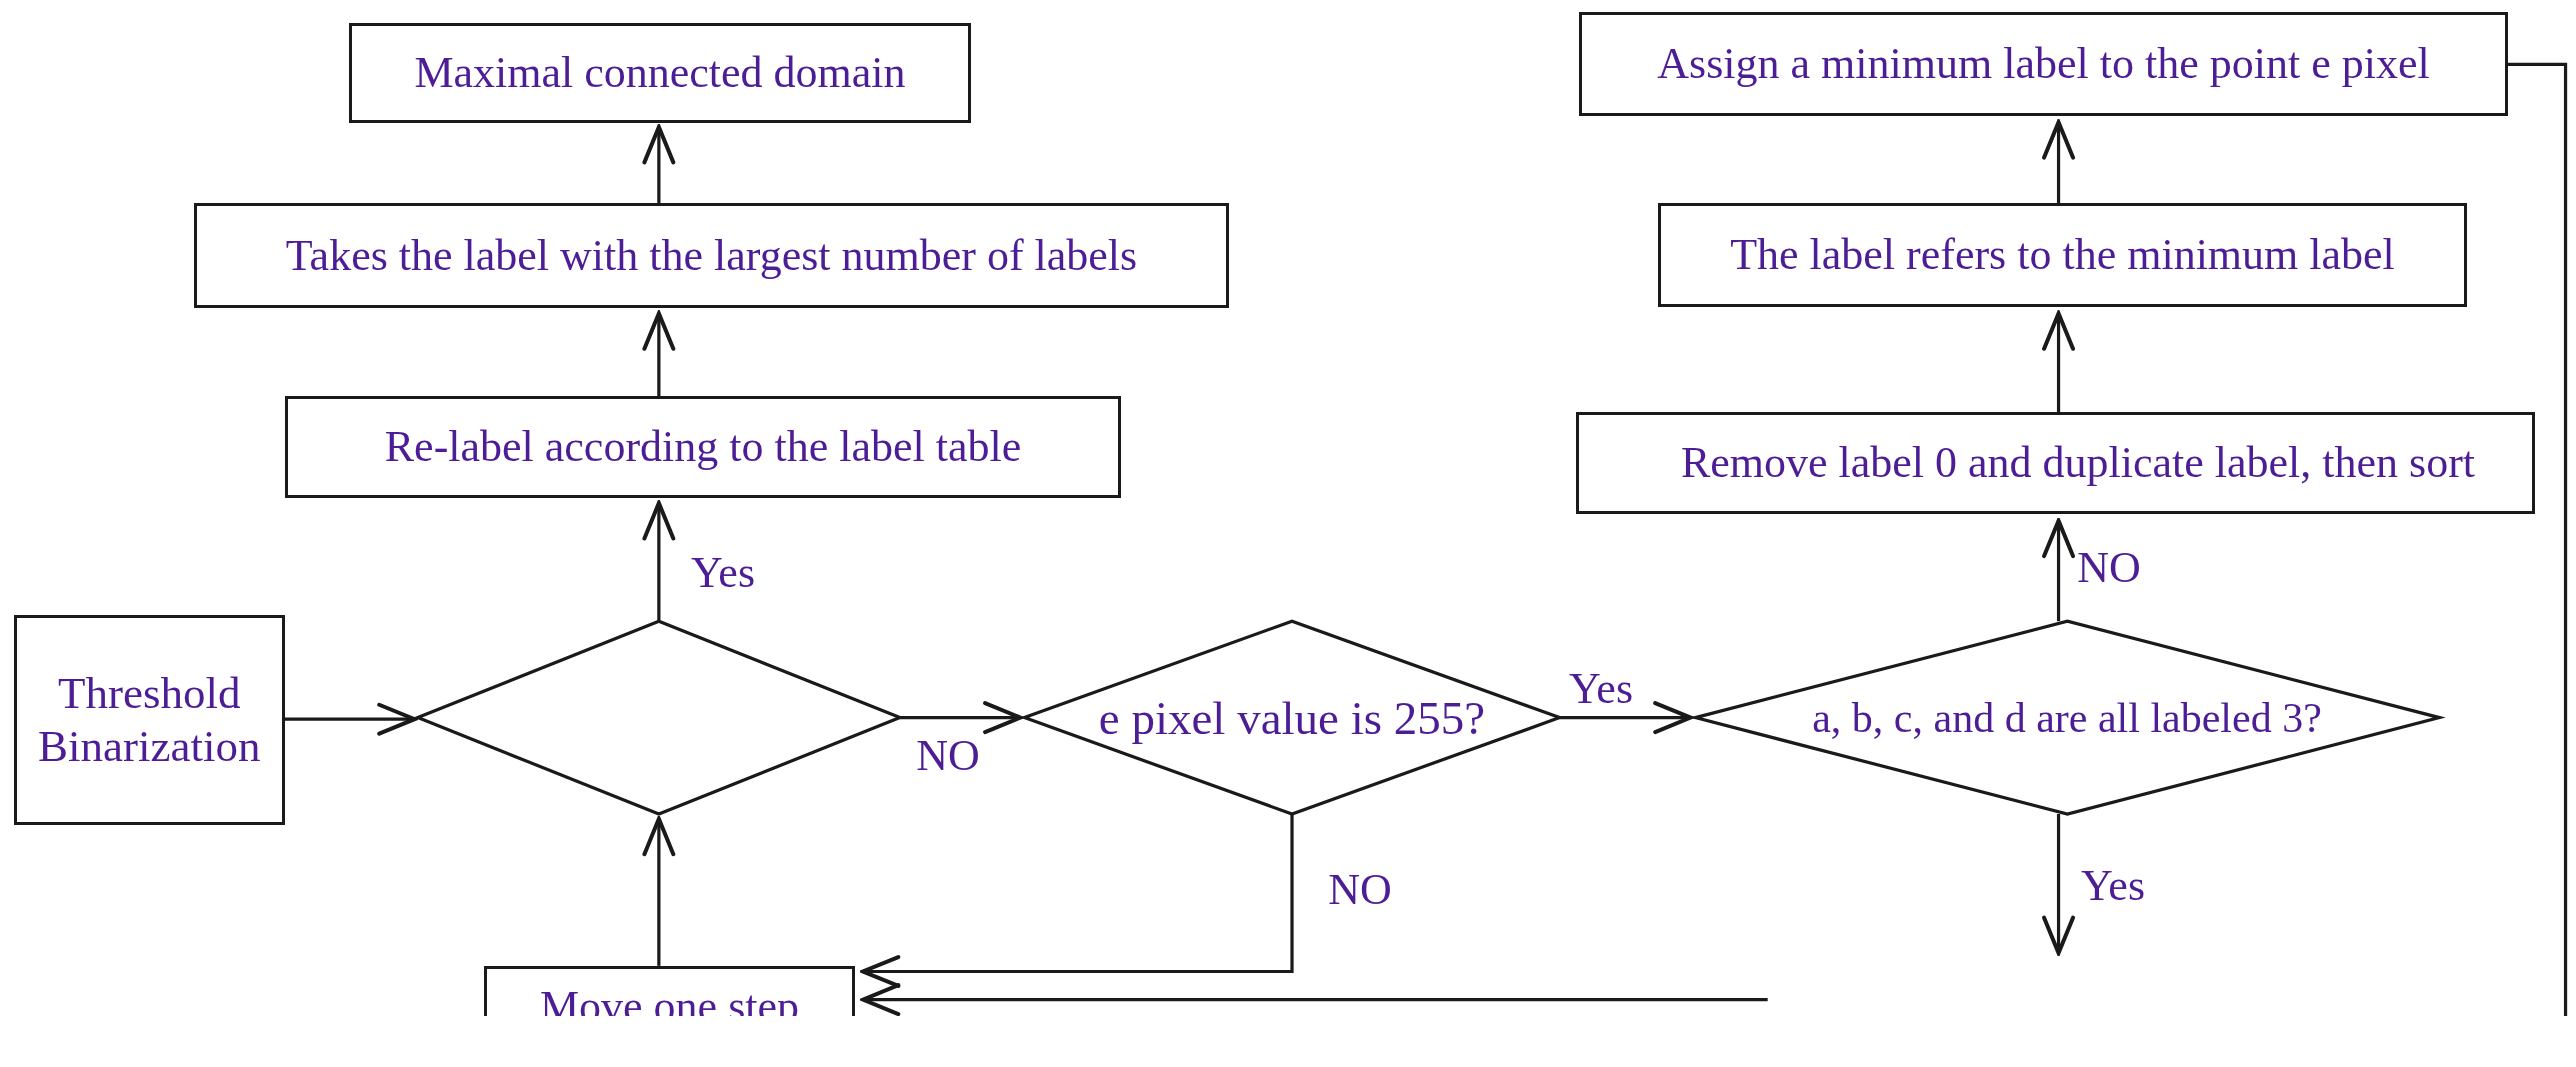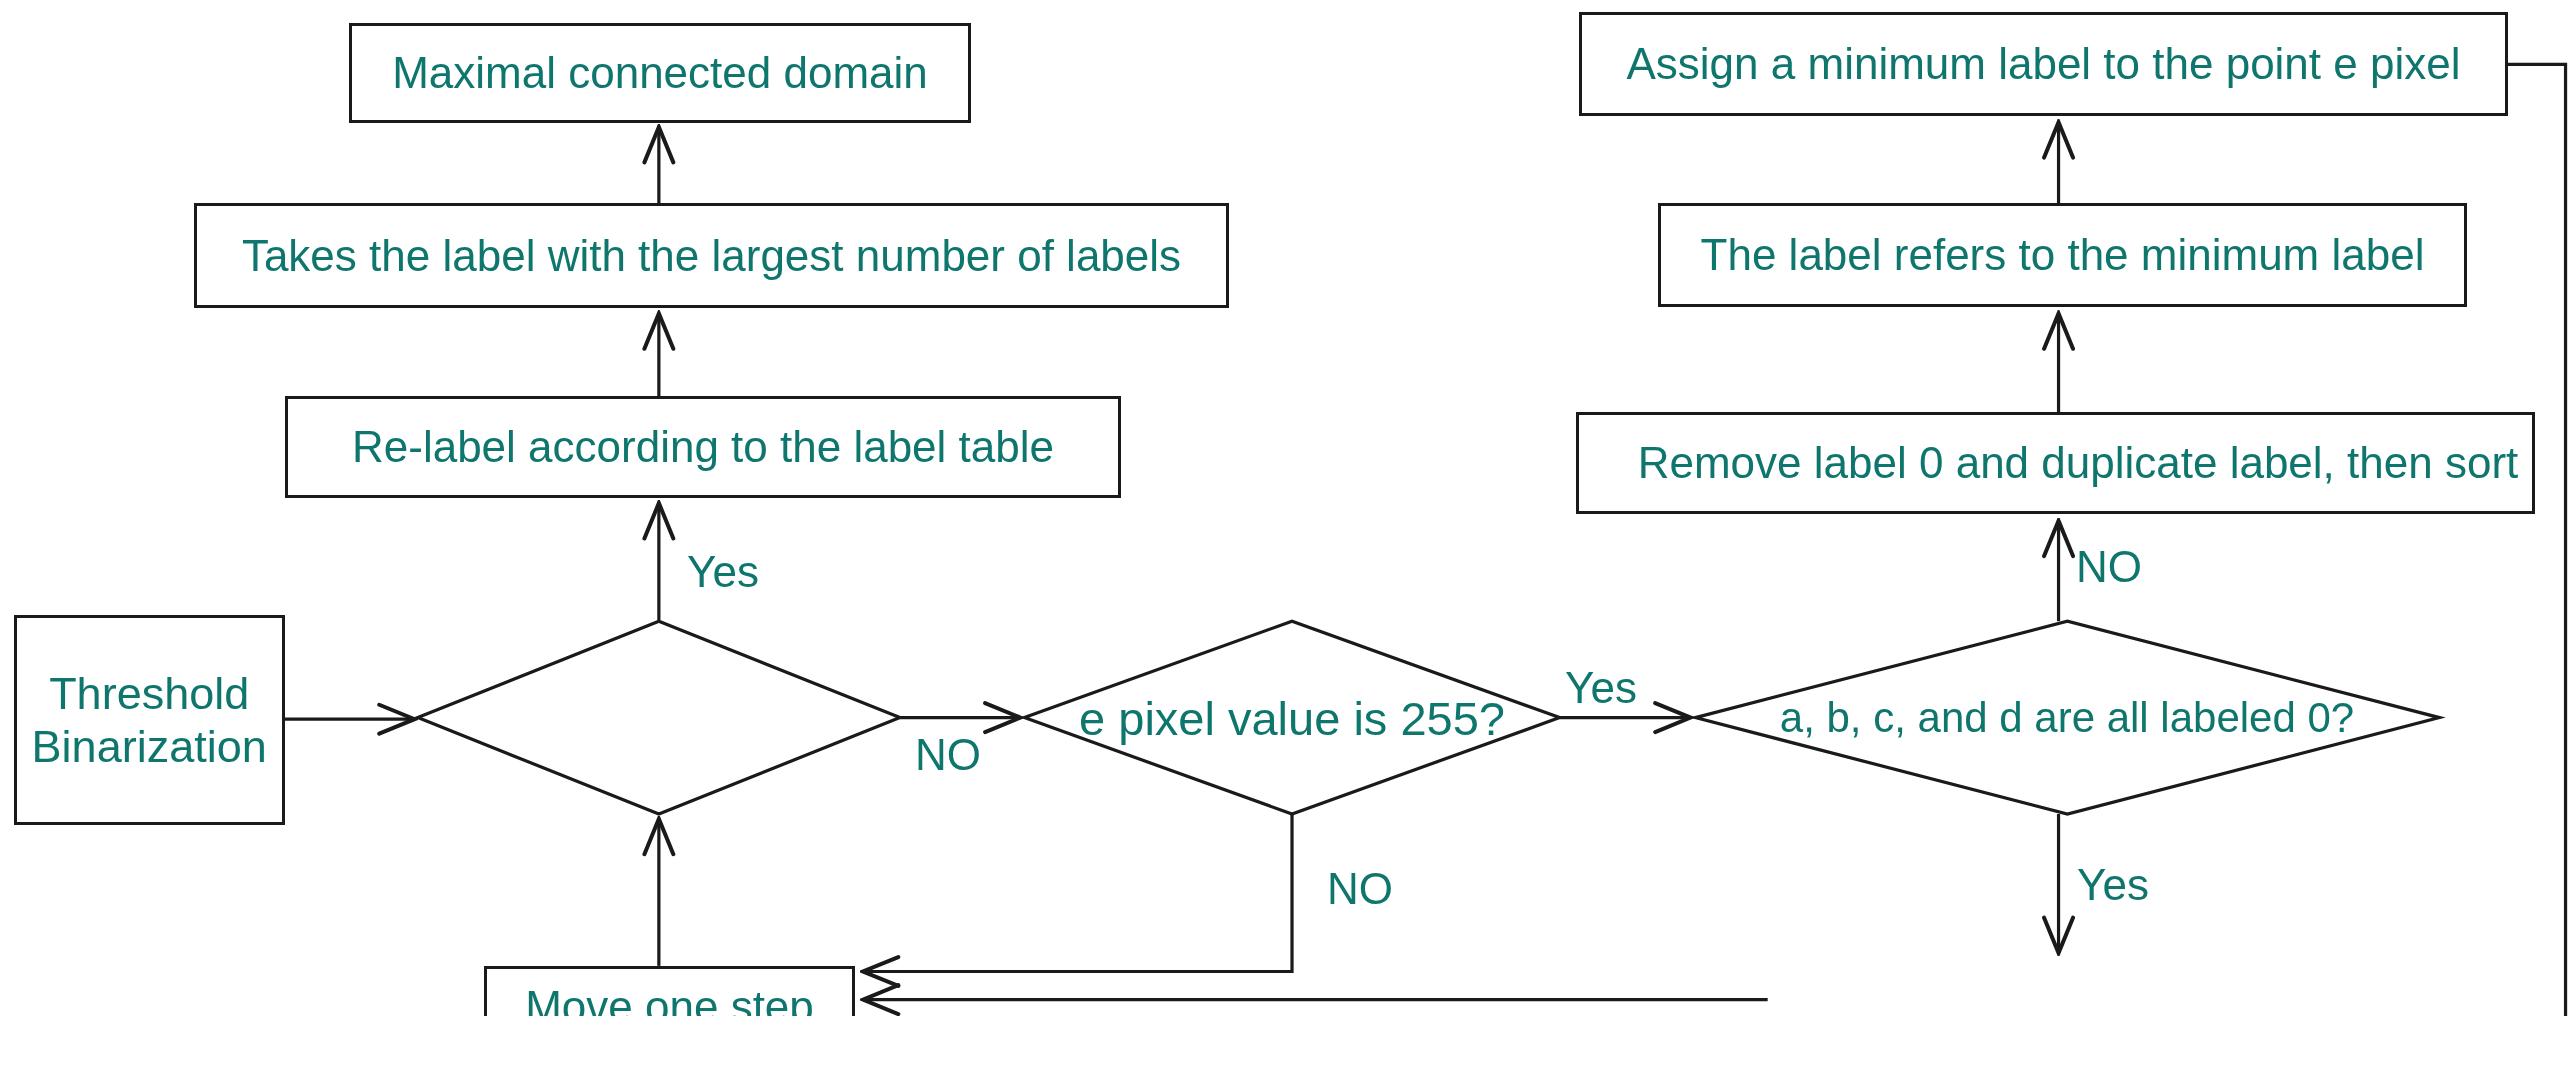--- a/index.html
+++ b/index.html
@@ -5,22 +5,22 @@
   html, body {
     margin: 0;
     padding: 0;
     background: #ffffff;
   }
   .canvas {
     position: relative;
     width: 2576px;
     height: 1016px;
     background: #ffffff;
-    font-family: Liberation Sans, sans-serif;
-    color: #0f766e;
+    font-family: Liberation Serif, serif;
+    color: #4c1d95;
     overflow: hidden;
   }
   .canvas svg {
     position: absolute;
     left: 0;
     top: 0;
   }
   .box {
     position: absolute;
     box-sizing: border-box;
@@ -100,21 +100,21 @@
   <div class="box" style="left:1658px; top:203px; width:809px; height:104px;">The label refers to the minimum label</div>
 
   <div class="box" style="left:1576px; top:412px; width:959px; height:102px;padding-left:45px;">Remove label 0 and duplicate label, then sort</div>
 
   <div class="box" style="left:484px; top:966px; width:371px; height:82px;">Move one step</div>
 
 
 
   <div class="dlabel" style="left:1292px; top:718px;">e pixel value is 255?</div>
 
-  <div class="dlabel small" style="left:2067px; top:718px;">a, b, c, and d are all labeled 0?</div>
+  <div class="dlabel small" style="left:2067px; top:718px;">a, b, c, and d are all labeled 3?</div>
 
   <div class="elabel" style="left:723px; top:572px;">Yes</div>
 
   <div class="elabel" style="left:948px; top:755px;">NO</div>
 
   <div class="elabel" style="left:1601px; top:688px;">Yes</div>
 
   <div class="elabel" style="left:1360px; top:889px;">NO</div>
 
   <div class="elabel" style="left:2109px; top:567px;">NO</div>

